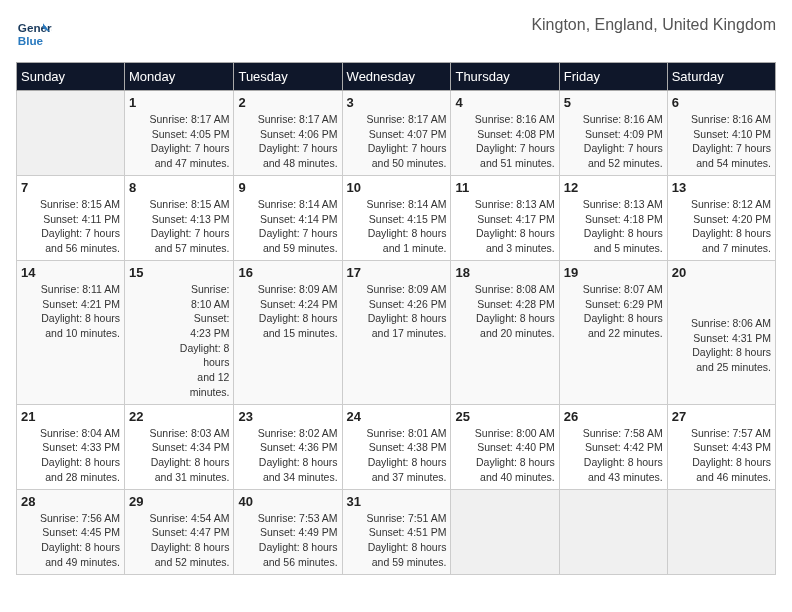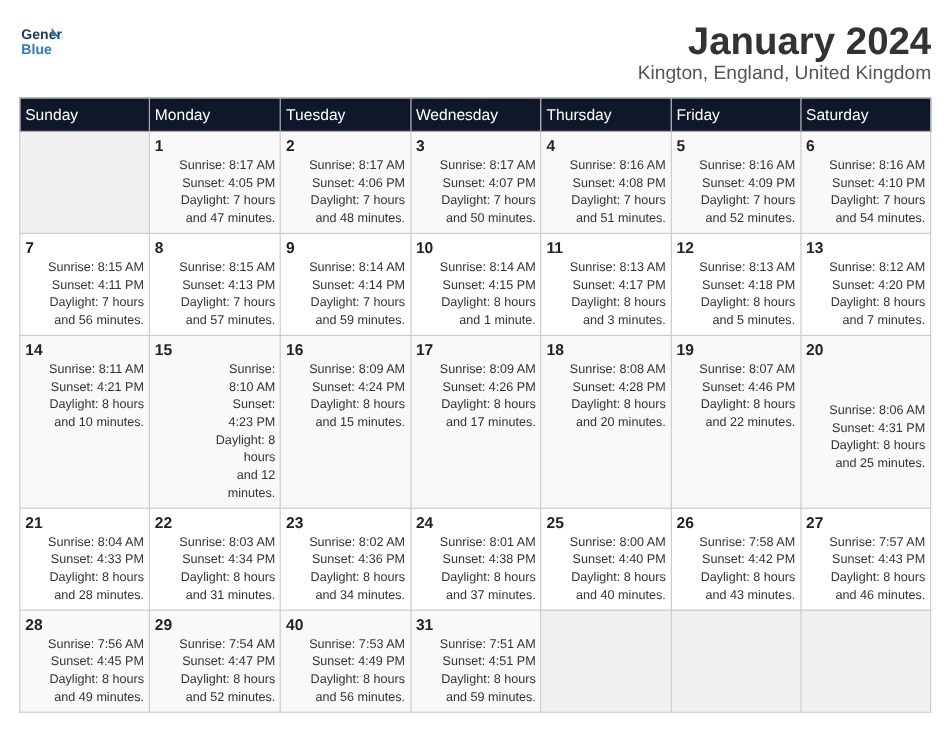--- a/index.html
+++ b/index.html
@@ -86,21 +86,20 @@
 
 <div class="header-area">
   <div class="logo">
     <svg class="logo-icon" viewBox="0 0 40 40">
       <text x="2" y="18" font-size="13" font-weight="bold" fill="#1a3a5c">General</text>
       <text x="2" y="32" font-size="13" font-weight="bold" fill="#2a7abf">Blue</text>
       <polygon points="30,8 38,18 30,14" fill="#2a7abf"></polygon>
     </svg>
   </div>
   <div class="title-area">
-    <div class="calendar-title">January 2024</div>
     <div class="calendar-subtitle">Kington, England, United Kingdom</div>
   </div>
 </div>
 
 <table>
   <thead>
     <tr>
       <th>Sunday</th>
       <th>Monday</th>
       <th>Tuesday</th>
@@ -239,21 +238,21 @@
         <td>
           <span class="day-number">18</span>
           <div class="day-info" style="white-space: pre-line;">Sunrise: 8:08 AM
 Sunset: 4:28 PM
 Daylight: 8 hours
 and 20 minutes.</div>
         </td>
         <td>
           <span class="day-number">19</span>
           <div class="day-info" style="white-space: pre-line;">Sunrise: 8:07 AM
-Sunset: 4:46 PM
+Sunset: 6:29 PM
 Daylight: 8 hours
 and 22 minutes.</div>
         </td>
         <td>
           <span class="day-number">20</span>
           <div class="day-info" style="white-space: pre-line; margin-top: 36px;">Sunrise: 8:06 AM
 Sunset: 4:31 PM
 Daylight: 8 hours
 and 25 minutes.</div>
         </td>
@@ -312,21 +311,21 @@
       <tr>
         <td>
           <span class="day-number">28</span>
           <div class="day-info" style="white-space: pre-line;">Sunrise: 7:56 AM
 Sunset: 4:45 PM
 Daylight: 8 hours
 and 49 minutes.</div>
         </td>
         <td>
           <span class="day-number">29</span>
-          <div class="day-info" style="white-space: pre-line;">Sunrise: 7:54 AM
+          <div class="day-info" style="white-space: pre-line;">Sunrise: 4:54 AM
 Sunset: 4:47 PM
 Daylight: 8 hours
 and 52 minutes.</div>
         </td>
         <td>
           <span class="day-number">40</span>
           <div class="day-info" style="white-space: pre-line;">Sunrise: 7:53 AM
 Sunset: 4:49 PM
 Daylight: 8 hours
 and 56 minutes.</div>

